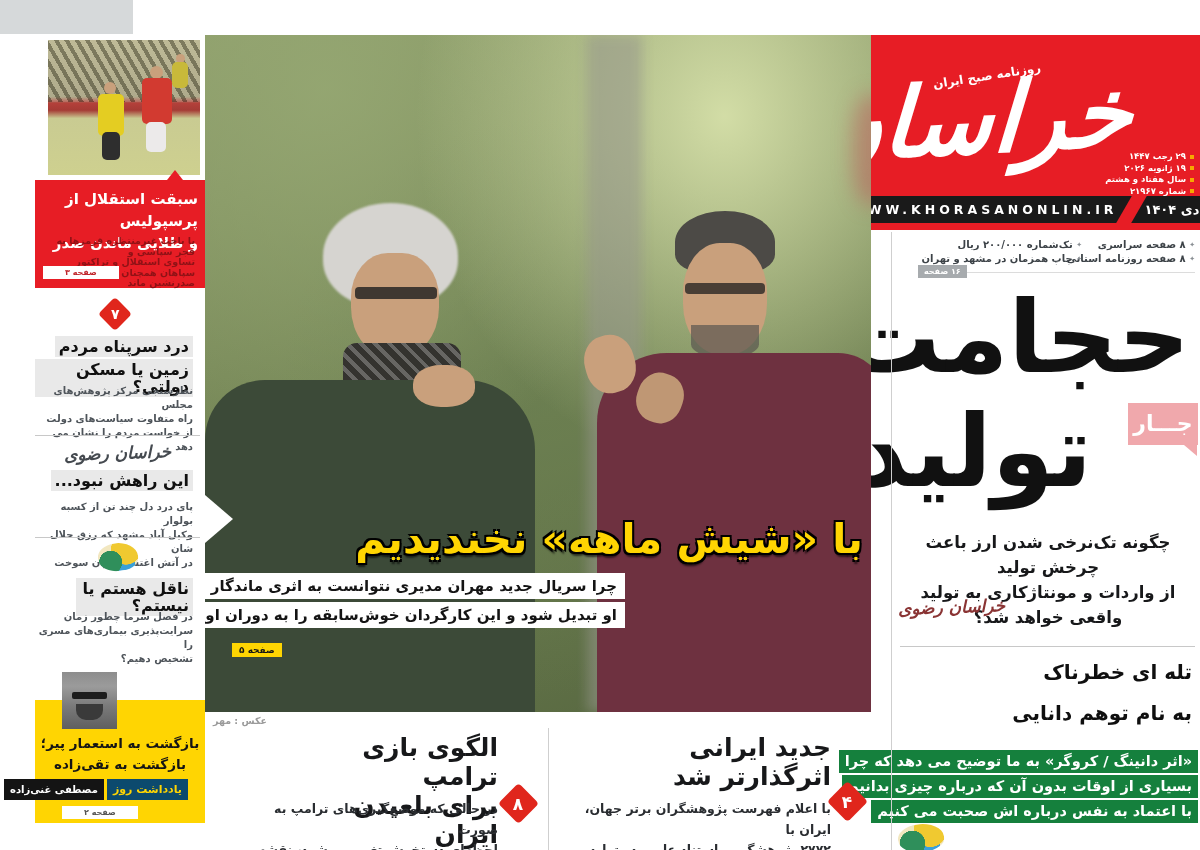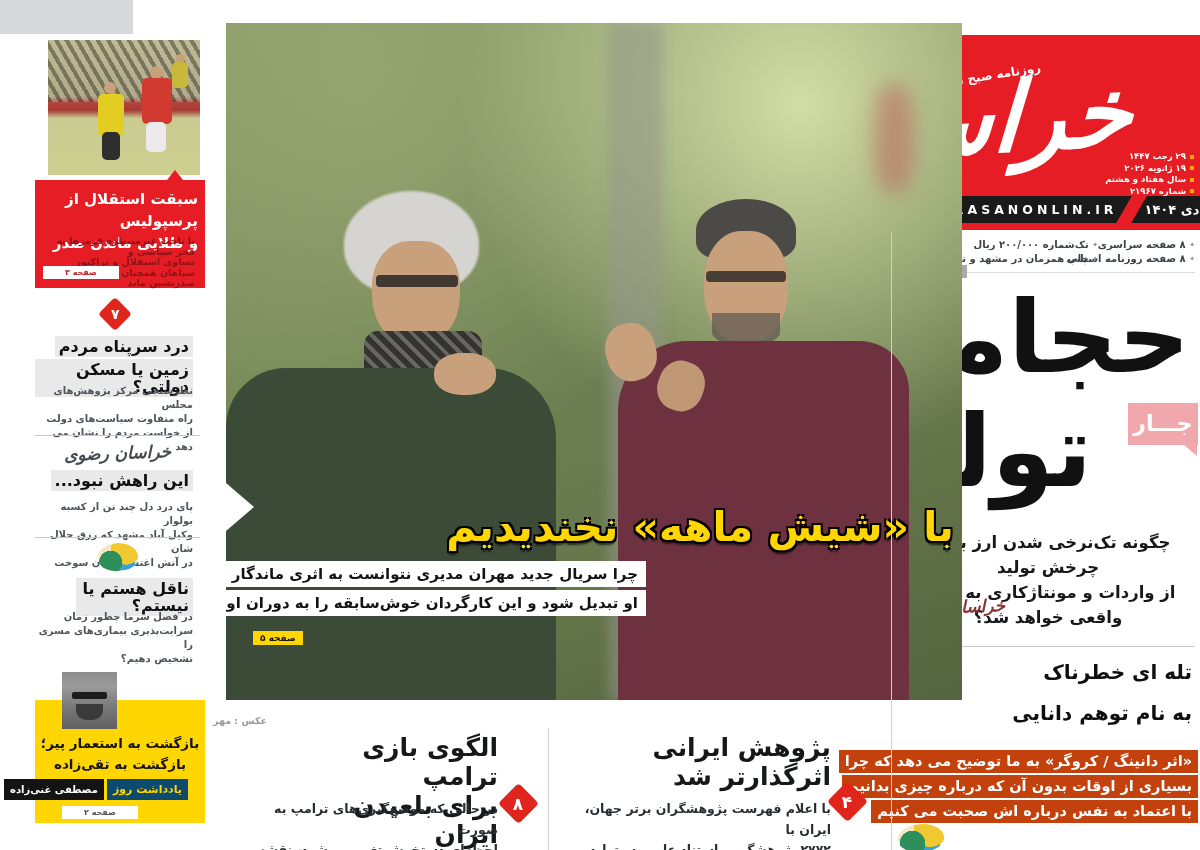--- a/index.html
+++ b/index.html
@@ -23,21 +23,21 @@
   .odot { width:4px; height:4px; background:#f7a800; display:inline-block; flex:0 0 auto; }
   .mast-bar { left:86px; top:161px; right:0; height:27px; background:#1a1a1a; display:flex; align-items:center; }
   .mast-url { flex:0 0 auto; color:#fff; font-size:12.5px; font-weight:700; letter-spacing:4px; padding-left:12px; }
   .mast-slash { flex:0 0 auto; width:15px; height:27px; background:#e71d25; transform:skewX(-30deg); margin:0 6px; }
   .mast-fadate { flex:1; color:#fff; font-size:13px; font-weight:800; text-align:center; direction:rtl; white-space:nowrap; }
 
   
   .info-row { direction:rtl; text-align:right; color:#3c4247; font-size:10px; font-weight:600; line-height:13px; white-space:nowrap; }
   .star { color:#8a8f94; font-size:7px; vertical-align:1px; }
   .info-col-r { right:5px; top:238px; }
-  .info-col-l { right:102px; top:238px; }
+  .info-col-l { right:118px; top:238px; }
   .info-rule { left:955px; top:272px; width:240px; border-top:1px solid #dcdcdc; }
   .pages-badge { left:918px; top:265px; background:#a7abae; color:#fff; font-size:8px; font-weight:700;
                  padding:2px 6px; direction:rtl; }
 
   
   .lead-t1 { right:10px; top:288px; color:#111; font-size:100px; font-weight:900; line-height:1;
              direction:rtl; white-space:nowrap; }
   .lead-t2 { right:108px; top:402px; color:#111; font-size:100px; font-weight:900; line-height:1;
              direction:rtl; white-space:nowrap; }
   .lead-tag { left:1128px; top:403px; width:70px; height:42px; background:#f0a8ac; color:#fff;
@@ -49,21 +49,21 @@
   .brand-razavi { color:#8a3434; font-size:17px; font-weight:800; font-style:italic;
                   transform:rotate(-2deg); direction:rtl; white-space:nowrap; }
   .lead-brand { left:898px; top:597px; }
   .divider-h { border-top:1px solid #c8c8c8; }
   .lead-div { left:900px; top:646px; width:295px; }
 
   
   .tele-title { right:8px; top:652px; width:300px; direction:rtl; text-align:right;
                 color:#0f0f0f; font-size:20px; font-weight:900; line-height:41px; }
   .hl-wrap { left:896px; top:750px; width:302px; direction:rtl; text-align:center; }
-  .hl-line { display:inline-block; background:#c2410c; color:#fff; font-size:14.5px; font-weight:800;
+  .hl-line { display:inline-block; background:#15803d; color:#fff; font-size:14.5px; font-weight:800;
              line-height:21px; padding:1px 6px; margin-bottom:2px; white-space:nowrap; }
   .zblob { background:
             radial-gradient(circle at 30% 65%, #2f8f5b 0 34%, transparent 35%),
             radial-gradient(circle at 72% 28%, #f0c930 0 42%, transparent 43%),
             radial-gradient(circle at 62% 72%, #3aa0d8 0 36%, #f2e7c0 37%);
            border-radius:50% 60% 45% 55%; transform:rotate(-8deg); }
   .zlogo2 { left:898px; top:824px; width:46px; height:28px; }
 
   
   .soccer { left:48px; top:40px; width:152px; height:135px; overflow:hidden;
@@ -110,26 +110,26 @@
   .portrait-glasses { left:10px; top:20px; width:35px; height:7px; background:#1c1c1c; border-radius:2px; }
   .portrait-beard { left:14px; top:32px; width:27px; height:16px; background:#3a3a3a; border-radius:0 0 10px 10px; }
   .note-title { left:40px; top:733px; width:160px; direction:rtl; text-align:center;
                 color:#151515; font-size:13.5px; font-weight:800; line-height:21px; }
   .note-strip { left:62px; top:779px; width:126px; height:21px; display:flex; direction:rtl; gap:3px; }
   .note-kicker { background:#0c4a6e; color:#ffd502; font-size:11px; font-weight:800; line-height:21px; padding:0 6px; white-space:nowrap; }
   .note-author { background:#141414; color:#fff; font-size:10px; font-weight:700; line-height:21px; padding:0 6px; white-space:nowrap; }
   .note-badge { left:62px; top:806px; background:#fff; color:#555; }
 
   
-  .photo { left:205px; top:23px; width:736px; height:677px; overflow:hidden;
+  .photo { left:205px; top:35px; width:666px; height:677px; overflow:hidden;
            background:
              radial-gradient(ellipse at 78% 12%, rgba(215,225,170,.95), transparent 42%),
              radial-gradient(ellipse at 18% 8%, rgba(150,168,115,.85), transparent 45%),
              radial-gradient(ellipse at 50% 55%, rgba(105,125,80,.6), transparent 55%),
-             linear-gradient(160deg,#8d9c6a 0%,#6d7f50 55%,#55653f 100%); margin-left: 21px; }
+             linear-gradient(160deg,#8d9c6a 0%,#6d7f50 55%,#55653f 100%); }
   .trunk { left:382px; top:0; width:55px; height:677px; background:rgba(150,150,140,.55); filter:blur(6px); }
   .blob-pink { left:648px; top:60px; width:40px; height:110px; background:rgba(190,90,90,.5); filter:blur(10px); border-radius:40%; }
   .hairL { left:118px; top:168px; width:135px; height:105px; background:#d6d4d0; border-radius:50% 50% 45% 45%; filter:blur(1px); }
   .faceL { left:146px; top:218px; width:88px; height:105px; background:#c9a07c; border-radius:42% 42% 48% 48%; }
   .glassL { left:150px; top:252px; width:82px; height:12px; background:rgba(30,30,30,.8); border-radius:4px; }
   .scarfL { left:138px; top:308px; width:118px; height:70px; background:#34332f; border-radius:14px;
             background-image:repeating-linear-gradient(45deg, rgba(255,255,255,.25) 0 4px, transparent 4px 10px); }
   .coatL { left:0px; top:345px; width:330px; height:332px; background:#3c4a38; border-radius:60px 70px 0 0; }
   .handL { left:208px; top:330px; width:62px; height:42px; background:#c9a07c; border-radius:45%; }
   .hairR { left:470px; top:176px; width:100px; height:62px; background:#4c4a46; border-radius:50% 50% 30% 30%; }
@@ -348,21 +348,21 @@
   <div class="abs bt-body trump-body">
     <div>در حالی که موضع‌گیری‌های ترامپ به صورت</div>
     <div>لحظه‌ای دستخوش تغییر می‌شود، نقشه وی برای</div>
 
   </div>
 
   <div class="abs diamond d4">
       <span>۴</span>
     </div>
   <div class="abs bt-title research-title">
-    <div>پژوهش ایرانی</div>
+    <div>جدید ایرانی</div>
     <div>اثرگذارتر شد</div>
   </div>
   <div class="abs bt-body research-body">
     <div>با اعلام فهرست پژوهشگران برتر جهان، ایران با</div>
     <div>۲۷۷۲ پژوهشگر پر استناد علمی در تولید علم،</div>
 
   </div>
 
 </div>
 

